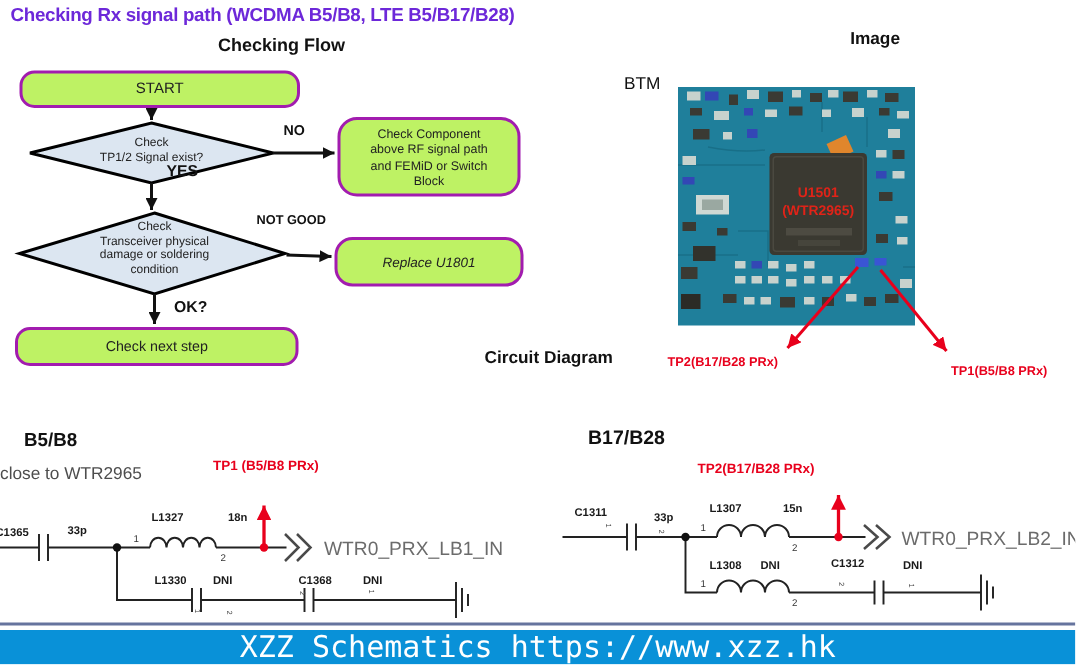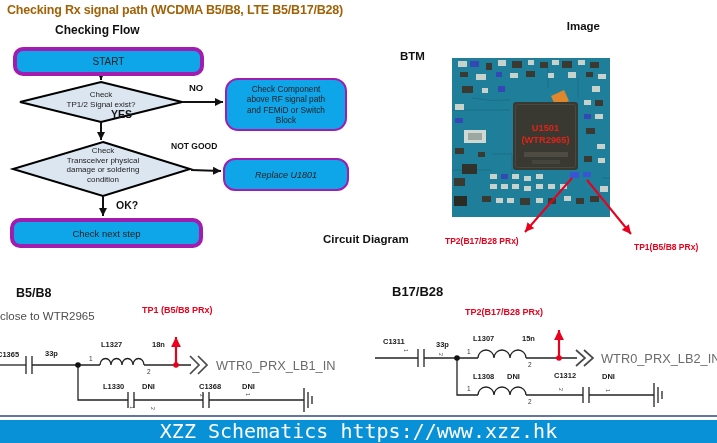--- a/index.html
+++ b/index.html
@@ -1,38 +1,38 @@
 <!DOCTYPE html>
 <html><head>
 <meta charset="utf-8">
 <style>
   html,body{margin:0;padding:0;background:#fff;}
   #canvas{position:relative;width:717px;height:443px;background:#fff;overflow:hidden;
           font-family:"Liberation Sans",sans-serif;color:#111;}
   .abs{position:absolute;}
-  .title{left:7px;top:3px;font-size:12.5px;font-weight:bold;letter-spacing:-0.2px;color:#a16207;}
-  .fc-head{left:55px;top:23px;width:175px;text-align:left;font-size:12px;font-weight:bold;}
-  .flowbox{position:absolute;background:#0ea5e9;border:4px solid #a21caf;border-radius:10px;
+  .title{left:7px;top:3px;font-size:12.5px;font-weight:bold;letter-spacing:-0.2px;color:#6d28d9;}
+  .fc-head{left:55px;top:23px;width:175px;text-align:right;font-size:12px;font-weight:bold;}
+  .flowbox{position:absolute;background:#bef264;border:2px solid #a21caf;border-radius:10px;
            display:flex;align-items:center;justify-content:center;text-align:center;
            white-space:pre-line;color:#222;}
   .start{left:13px;top:47px;width:183px;height:21px;font-size:10px;}
   .nobox{left:225px;top:78px;width:118px;height:49px;border-width:2.5px;border-radius:13px;
          font-size:8.3px;line-height:10.2px;}
   .replace{left:223px;top:158px;width:122px;height:29px;border-width:2.5px;border-radius:12px;font-size:9px;font-style:italic;}
   .next{left:10px;top:218px;width:185px;height:22px;font-size:9.5px;}
   .dtext{position:absolute;text-align:center;white-space:pre-line;color:#222;}
   .d1{left:40px;top:90px;width:122px;font-size:8px;line-height:10px;}
   .d2{left:32px;top:146px;width:142px;font-size:8px;line-height:9.5px;}
   .edge{position:absolute;font-weight:bold;color:#111;}
   .no{left:189px;top:82px;font-size:9.5px;}
   .yes{left:111px;top:108px;font-size:10.5px;}
   .ng{left:171px;top:141px;font-size:8.5px;}
   .ok{left:116px;top:199px;font-size:10.5px;}
   .img-head{left:460px;top:20px;width:140px;text-align:right;font-size:11.5px;font-weight:bold;}
-  .btm{left:400px;top:50px;font-size:11.5px;font-weight:bold;text-align:right;}
+  .btm{left:416px;top:50px;font-size:11.5px;font-weight:normal;text-align:right;}
   .cdiag{left:323px;top:233px;font-size:11.5px;font-weight:bold;}
   .red{color:#e8001c;font-weight:bold;}
   .tp2c{left:445px;top:236px;font-size:8.5px;}
   .tp1c{left:634px;top:242px;font-size:8.5px;}
   .b5head{left:16px;top:286px;font-size:12.5px;font-weight:bold;}
   .b5note{left:0px;top:310px;font-size:11.5px;color:#4d4d4d;}
   .b17head{left:392px;top:284px;font-size:13px;font-weight:bold;}
   .b5tp{left:142px;top:305px;font-size:9px;}
   .b17tp{left:465px;top:307px;font-size:9px;}
   .footline{left:0;top:415px;width:717px;height:2px;background:#33457e;opacity:.75;}

